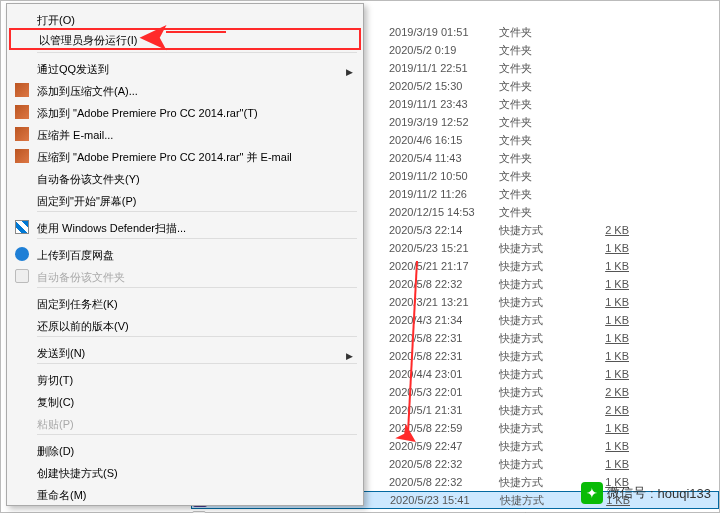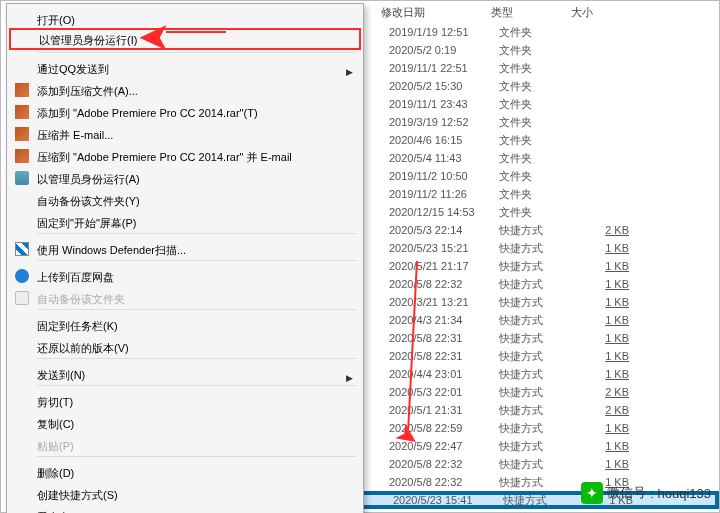--- a/index.html
+++ b/index.html
@@ -9,21 +9,21 @@
 .headers span:nth-child(1) { width: 110px; }
 .headers span:nth-child(2) { width: 80px; }
 .headers span:nth-child(3) { width: 60px; }
 .filelist { position: absolute; left: 190px; top: 22px; right: 0; bottom: 0; }
 .row { display: flex; align-items: center; height: 18px; font-size: 11px; color: #333; }
 .row .icon { width: 16px; height: 16px; margin-right: 4px; display: inline-flex; align-items: center; justify-content: center; }
 .row .name { width: 178px; overflow: hidden; white-space: nowrap; }
 .row .date { width: 110px; color: #555; }
 .row .type { width: 80px; color: #555; }
 .row .size { width: 50px; color: #555; text-align: right; text-decoration: underline; }
-.row.selected { background: #cce8ff; border: 4px solid #0369a1; }
+.row.selected { background: #cce8ff; border: 1px solid #0369a1; }
 .sidebar { position: absolute; left: 88px; top: 415px; width: 100px; font-size: 11px; }
 .sidebar-item { display: flex; align-items: center; height: 22px; gap: 4px; }
 .drive-icon { width: 18px; height: 14px; background: #ddd; border: 1px solid #999; border-radius: 2px; }
 .ctxmenu { position: absolute; left: 5px; top: 2px; width: 358px; background: #f5f5f5; border: 1px solid #aaa; box-shadow: 3px 3px 6px rgba(0,0,0,0.25); z-index: 10; padding: 2px; }
 .mitem { display: flex; align-items: flex-end; height: 22px; padding: 0 8px 0 28px; position: relative; font-size: 11px; cursor: default; }
 .mitem .micon { position: absolute; left: 4px; width: 18px; height: 18px; display: flex; align-items: center; justify-content: center; }
 .mitem .arrow { position: absolute; right: 8px; font-size: 9px; color: #333; }
 .mitem.disabled { color: #aaa; }
 .msep { height: 1px; background: #ddd; margin: 2px 4px 2px 28px; }
 .mitem.hl { border: 2px solid #ff2a2a; }
@@ -40,30 +40,25 @@
 .ico-shield { width: 14px; height: 14px; background: linear-gradient(#6ab,#48a); border-radius: 2px; }
 .ico-defender { width: 14px; height: 14px; background: linear-gradient(45deg,#fff 25%,#0078d4 25% 50%,#fff 50% 75%,#0078d4 75%); border: 1px solid #888; }
 .ico-cloud { width: 14px; height: 14px; background: #1e7fd6; border-radius: 50%; }
 .ico-gray { width: 14px; height: 14px; border: 1px solid #bbb; background: #eee; border-radius: 2px; }
 </style>
 </head>
 <body>
 
 <div class="window">
 
-  <div class="headers">
-    <span>修改日期</span>
-    <span>类型</span>
-    <span>大小</span>
-  </div>
 
   <div class="filelist" id="filelist">
       <div class="row">
         <span style="width: 198px;"></span>
-        <span class="date">2019/1/19 12:51</span>
+        <span class="date">2019/3/19 01:51</span>
         <span class="type">文件夹</span>
         <span class="size"></span>
       </div>
       <div class="row">
         <span style="width: 198px;"></span>
         <span class="date">2020/5/2 0:19</span>
         <span class="type">文件夹</span>
         <span class="size"></span>
       </div>
       <div class="row">
@@ -324,26 +319,20 @@
         </span>
         <span>压缩并 E-mail...</span>
       </div>
     <div class="mitem">
         <span class="micon">
           <span class="ico-cube"></span>
         </span>
         <span>压缩到 "Adobe Premiere Pro CC 2014.rar" 并 E-mail</span>
       </div>
     <div class="mitem">
-        <span class="micon">
-          <span class="ico-shield"></span>
-        </span>
-        <span>以管理员身份运行(A)</span>
-      </div>
-    <div class="mitem">
         <span>自动备份该文件夹(Y)</span>
       </div>
     <div class="mitem">
         <span>固定到"开始"屏幕(P)</span>
       </div>
     <div class="msep"></div>
     <div class="mitem">
         <span class="micon">
           <span class="ico-defender"></span>
         </span>

